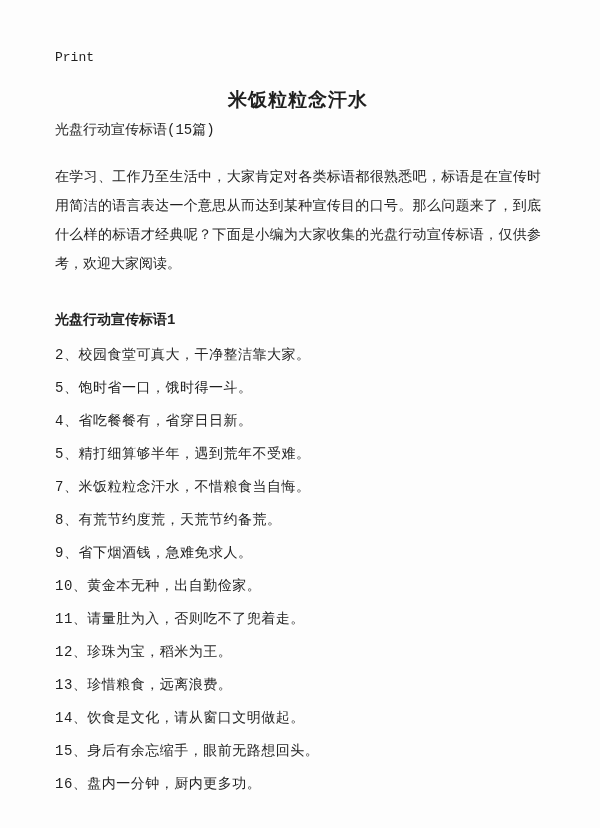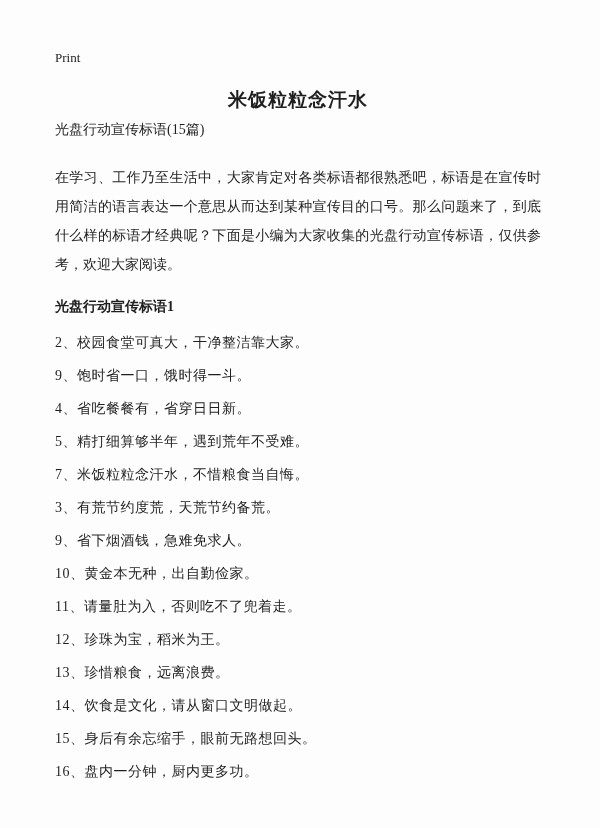--- a/index.html
+++ b/index.html
@@ -8,20 +8,21 @@
     height: 828px;
     background: #fdfdfd;
     font-family: "Liberation Serif", "DejaVu Serif", serif;
     color: #1f1f1f;
     overflow: hidden;
   }
   .page {
     width: 596px;
     height: 828px;
     padding: 48px 55px 0 55px;
+    font-family: Liberation Mono, monospace;
   }
   .print-link {
     display: inline-block;
     font-size: 13px;
     color: #1f1f1f;
     text-decoration: none;
     cursor: pointer;
   }
   .doc-title {
     margin-top: 21px;
@@ -34,21 +35,21 @@
     margin-top: 8px;
     font-size: 14px;
   }
   .doc-intro {
     margin-top: 24px;
     font-size: 14px;
     line-height: 29px;
     text-align: justify;
   }
   .section-heading {
-    margin-top: 19px;
+    margin-top: 32px;
     font-size: 14px;
     font-weight: bold;
   }
   .slogan-list {
     margin-top: 17px;
   }
   .slogan-item {
     font-size: 14px;
     line-height: 19px;
     margin-bottom: 14px;
@@ -65,25 +66,25 @@
   <h1 class="doc-title">米饭粒粒念汗水</h1>
 
   <div class="doc-subtitle">光盘行动宣传标语(15篇)</div>
 
   <p class="doc-intro">在学习、工作乃至生活中，大家肯定对各类标语都很熟悉吧，标语是在宣传时用简洁的语言表达一个意思从而达到某种宣传目的口号。那么问题来了，到底什么样的标语才经典呢？下面是小编为大家收集的光盘行动宣传标语，仅供参考，欢迎大家阅读。</p>
 
   <h2 class="section-heading">光盘行动宣传标语1</h2>
 
   <div class="slogan-list">
     <p class="slogan-item">2、校园食堂可真大，干净整洁靠大家。</p>
-    <p class="slogan-item">9、饱时省一口，饿时得一斗。</p>
+    <p class="slogan-item">5、饱时省一口，饿时得一斗。</p>
     <p class="slogan-item">4、省吃餐餐有，省穿日日新。</p>
     <p class="slogan-item">5、精打细算够半年，遇到荒年不受难。</p>
     <p class="slogan-item">7、米饭粒粒念汗水，不惜粮食当自悔。</p>
-    <p class="slogan-item">3、有荒节约度荒，天荒节约备荒。</p>
+    <p class="slogan-item">8、有荒节约度荒，天荒节约备荒。</p>
     <p class="slogan-item">9、省下烟酒钱，急难免求人。</p>
     <p class="slogan-item">10、黄金本无种，出自勤俭家。</p>
     <p class="slogan-item">11、请量肚为入，否则吃不了兜着走。</p>
     <p class="slogan-item">12、珍珠为宝，稻米为王。</p>
     <p class="slogan-item">13、珍惜粮食，远离浪费。</p>
     <p class="slogan-item">14、饮食是文化，请从窗口文明做起。</p>
     <p class="slogan-item">15、身后有余忘缩手，眼前无路想回头。</p>
     <p class="slogan-item">16、盘内一分钟，厨内更多功。</p>
   </div>
 

